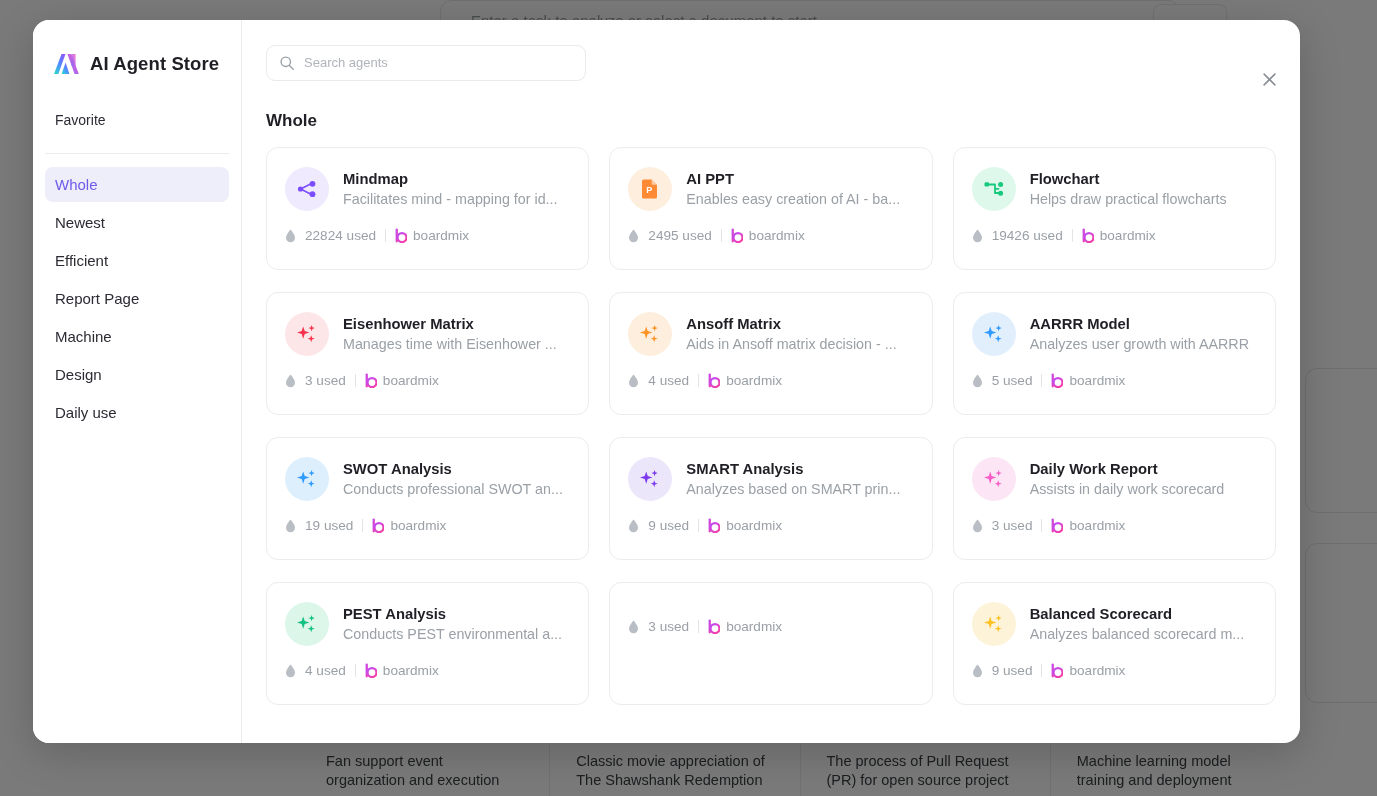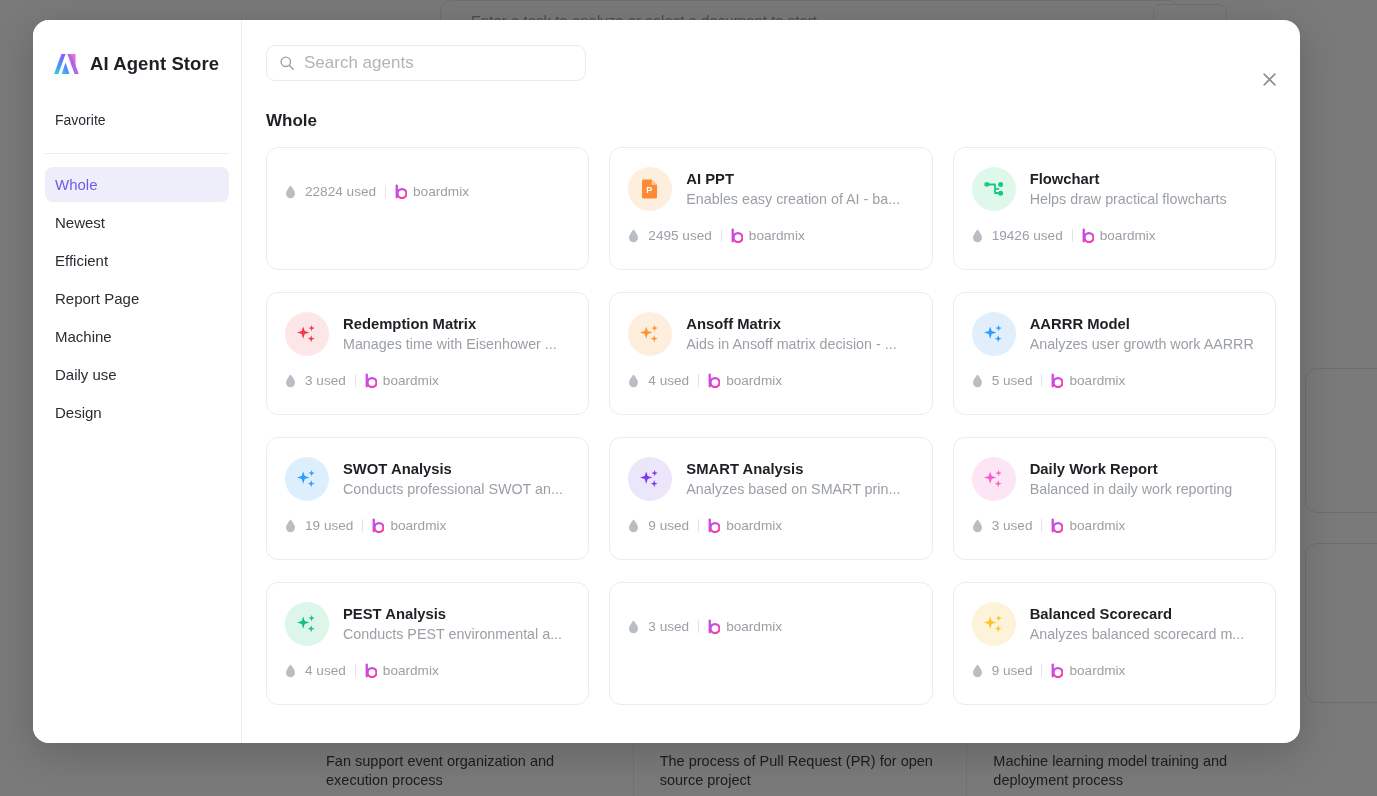--- a/index.html
+++ b/index.html
@@ -101,21 +101,21 @@
   .search-box {
     width: 320px; height: 36px;
     border: 1px solid #e9e9ee; border-radius: 9px;
     display: flex; align-items: center; gap: 9px;
     padding: 0 12px;
     background: #fff;
   }
   .search-icon { width: 16px; height: 16px; flex: 0 0 16px; display:block; }
   .search-input {
     border: none; outline: none; flex: 1;
-    font-size: 17px; color: #a16207;
+    font-size: 13px; color: #a16207;
     font-family: "Liberation Sans", sans-serif;
     background: transparent;
   }
   .search-input::placeholder { color: #b0b4ba; }
   .close-btn {
     position: absolute; right: 18px; top: 46px;
     width: 26px; height: 26px;
     display: flex; align-items: center; justify-content: center;
     cursor: pointer; border-radius: 6px;
   }
@@ -176,20 +176,21 @@
   <div class="bg-topbar">
     <span class="bg-topbar-text">Enter a task to analyze or select a document to start</span>
   </div>
   <div class="bg-right-btn"></div>
 
   <div class="bg-card-outline" style="left:1305px; top:368px; width:200px; height:145px;"></div>
   <div class="bg-card-outline" style="left:1305px; top:543px; width:200px; height:160px;"></div>
 
   <div class="bg-suggestion-row">
     <div class="bg-suggestion">Fan support event organization and execution process</div>
+    <div class="bg-suggestion">Classic movie appreciation of The Shawshank Redemption</div>
     <div class="bg-suggestion">The process of Pull Request (PR) for open source project</div>
     <div class="bg-suggestion">Machine learning model training and deployment process</div>
   </div>
 </div>
 
 <div id="overlay"></div>
 
 <div id="agent-store-modal">
 
   <div class="sidebar">
@@ -230,24 +231,24 @@
       <div class="nav-item">
         <span>Efficient</span>
       </div>
       <div class="nav-item">
         <span>Report Page</span>
       </div>
       <div class="nav-item">
         <span>Machine</span>
       </div>
       <div class="nav-item">
+        <span>Design</span>
+      </div>
+      <div class="nav-item">
         <span>Daily use</span>
-      </div>
-      <div class="nav-item">
-        <span>Design</span>
       </div>
     </div>
   </div>
 
   <div class="content">
 
     <div class="content-header">
       <div class="search-box">
         <svg class="search-icon" viewBox="0 0 16 16">
           <circle cx="6.8" cy="6.8" r="4.7" fill="none" stroke="#9aa0a6" stroke-width="1.4"></circle>
@@ -262,20 +263,34 @@
         <line x1="2" y1="2" x2="12" y2="12" stroke="#8a8f96" stroke-width="1.5" stroke-linecap="round"></line>
         <line x1="12" y1="2" x2="2" y2="12" stroke="#8a8f96" stroke-width="1.5" stroke-linecap="round"></line>
       </svg>
     </div>
 
     <div class="section-title">Whole</div>
 
     <div class="cards-scroll">
       <div class="cards-grid" id="cards-grid">
           <div class="agent-card">
+            <div class="card-top">
+              <div class="card-icon-wrap" style="background:#efeafe">
+                <svg viewBox="0 0 24 24">
+                  <circle cx="5.5" cy="12" r="2.6" fill="#7c4dff"></circle>
+                  <circle cx="17.5" cy="6.8" r="2.9" fill="#7c4dff"></circle>
+                  <circle cx="17.5" cy="17.2" r="2.9" fill="#7c4dff"></circle>
+                  <path d="M7.6 11 L15 7.3 M7.6 13 L15 16.7" stroke="#7c4dff" stroke-width="1.7" fill="none" stroke-linecap="round"></path>
+                </svg>
+              </div>
+              <div class="card-textcol">
+                <div class="card-name">Mindmap</div>
+                <div class="card-desc">Facilitates mind - mapping for id...</div>
+              </div>
+            </div>
             <div class="card-meta">
               <svg class="drop-icon" viewBox="0 0 11 14">
                 <path d="M5.5 0.6 C5.5 0.6 10 5.6 10 8.8 A4.5 4.5 0 0 1 1 8.8 C1 5.6 5.5 0.6 5.5 0.6 Z" fill="#b9bec5"></path>
               </svg>
               <span>22824 used</span>
               <span class="meta-sep"></span>
               <span class="brandmark">
                 <svg class="b-icon" viewBox="0 0 12 15">
                   <defs>
                     <linearGradient id="bg1" x1="0" y1="0" x2="1" y2="1">
@@ -364,21 +379,21 @@
           <div class="agent-card">
             <div class="card-top">
               <div class="card-icon-wrap" style="background:#fde6e8">
                 <svg viewBox="0 0 24 24">
                   <path d="M8.2 4.4 L9.7 9.1 L14.4 10.6 L9.7 12.1 L8.2 16.8 L6.7 12.1 L2 10.6 L6.7 9.1 Z" fill="#f8334d"></path>
                   <path d="M16.6 3 L17.4 5.3 L19.7 6.1 L17.4 6.9 L16.6 9.2 L15.8 6.9 L13.5 6.1 L15.8 5.3 Z" fill="#f8334d"></path>
                   <path d="M16.2 13.2 L17.1 15.8 L19.7 16.7 L17.1 17.6 L16.2 20.2 L15.3 17.6 L12.7 16.7 L15.3 15.8 Z" fill="#f8334d"></path>
                 </svg>
               </div>
               <div class="card-textcol">
-                <div class="card-name">Redemption Matrix</div>
+                <div class="card-name">Eisenhower Matrix</div>
                 <div class="card-desc">Manages time with Eisenhower ...</div>
               </div>
             </div>
             <div class="card-meta">
               <svg class="drop-icon" viewBox="0 0 11 14">
                 <path d="M5.5 0.6 C5.5 0.6 10 5.6 10 8.8 A4.5 4.5 0 0 1 1 8.8 C1 5.6 5.5 0.6 5.5 0.6 Z" fill="#b9bec5"></path>
               </svg>
               <span>3 used</span>
               <span class="meta-sep"></span>
               <span class="brandmark">
@@ -435,21 +450,21 @@
             <div class="card-top">
               <div class="card-icon-wrap" style="background:#e1effd">
                 <svg viewBox="0 0 24 24">
                   <path d="M8.2 4.4 L9.7 9.1 L14.4 10.6 L9.7 12.1 L8.2 16.8 L6.7 12.1 L2 10.6 L6.7 9.1 Z" fill="#2f9bff"></path>
                   <path d="M16.6 3 L17.4 5.3 L19.7 6.1 L17.4 6.9 L16.6 9.2 L15.8 6.9 L13.5 6.1 L15.8 5.3 Z" fill="#2f9bff"></path>
                   <path d="M16.2 13.2 L17.1 15.8 L19.7 16.7 L17.1 17.6 L16.2 20.2 L15.3 17.6 L12.7 16.7 L15.3 15.8 Z" fill="#2f9bff"></path>
                 </svg>
               </div>
               <div class="card-textcol">
                 <div class="card-name">AARRR Model</div>
-                <div class="card-desc">Analyzes user growth work AARRR</div>
+                <div class="card-desc">Analyzes user growth with AARRR</div>
               </div>
             </div>
             <div class="card-meta">
               <svg class="drop-icon" viewBox="0 0 11 14">
                 <path d="M5.5 0.6 C5.5 0.6 10 5.6 10 8.8 A4.5 4.5 0 0 1 1 8.8 C1 5.6 5.5 0.6 5.5 0.6 Z" fill="#b9bec5"></path>
               </svg>
               <span>5 used</span>
               <span class="meta-sep"></span>
               <span class="brandmark">
                 <svg class="b-icon" viewBox="0 0 12 15">
@@ -540,21 +555,21 @@
             <div class="card-top">
               <div class="card-icon-wrap" style="background:#fce6f5">
                 <svg viewBox="0 0 24 24">
                   <path d="M8.2 4.4 L9.7 9.1 L14.4 10.6 L9.7 12.1 L8.2 16.8 L6.7 12.1 L2 10.6 L6.7 9.1 Z" fill="#f65fc8"></path>
                   <path d="M16.6 3 L17.4 5.3 L19.7 6.1 L17.4 6.9 L16.6 9.2 L15.8 6.9 L13.5 6.1 L15.8 5.3 Z" fill="#f65fc8"></path>
                   <path d="M16.2 13.2 L17.1 15.8 L19.7 16.7 L17.1 17.6 L16.2 20.2 L15.3 17.6 L12.7 16.7 L15.3 15.8 Z" fill="#f65fc8"></path>
                 </svg>
               </div>
               <div class="card-textcol">
                 <div class="card-name">Daily Work Report</div>
-                <div class="card-desc">Balanced in daily work reporting</div>
+                <div class="card-desc">Assists in daily work scorecard</div>
               </div>
             </div>
             <div class="card-meta">
               <svg class="drop-icon" viewBox="0 0 11 14">
                 <path d="M5.5 0.6 C5.5 0.6 10 5.6 10 8.8 A4.5 4.5 0 0 1 1 8.8 C1 5.6 5.5 0.6 5.5 0.6 Z" fill="#b9bec5"></path>
               </svg>
               <span>3 used</span>
               <span class="meta-sep"></span>
               <span class="brandmark">
                 <svg class="b-icon" viewBox="0 0 12 15">

